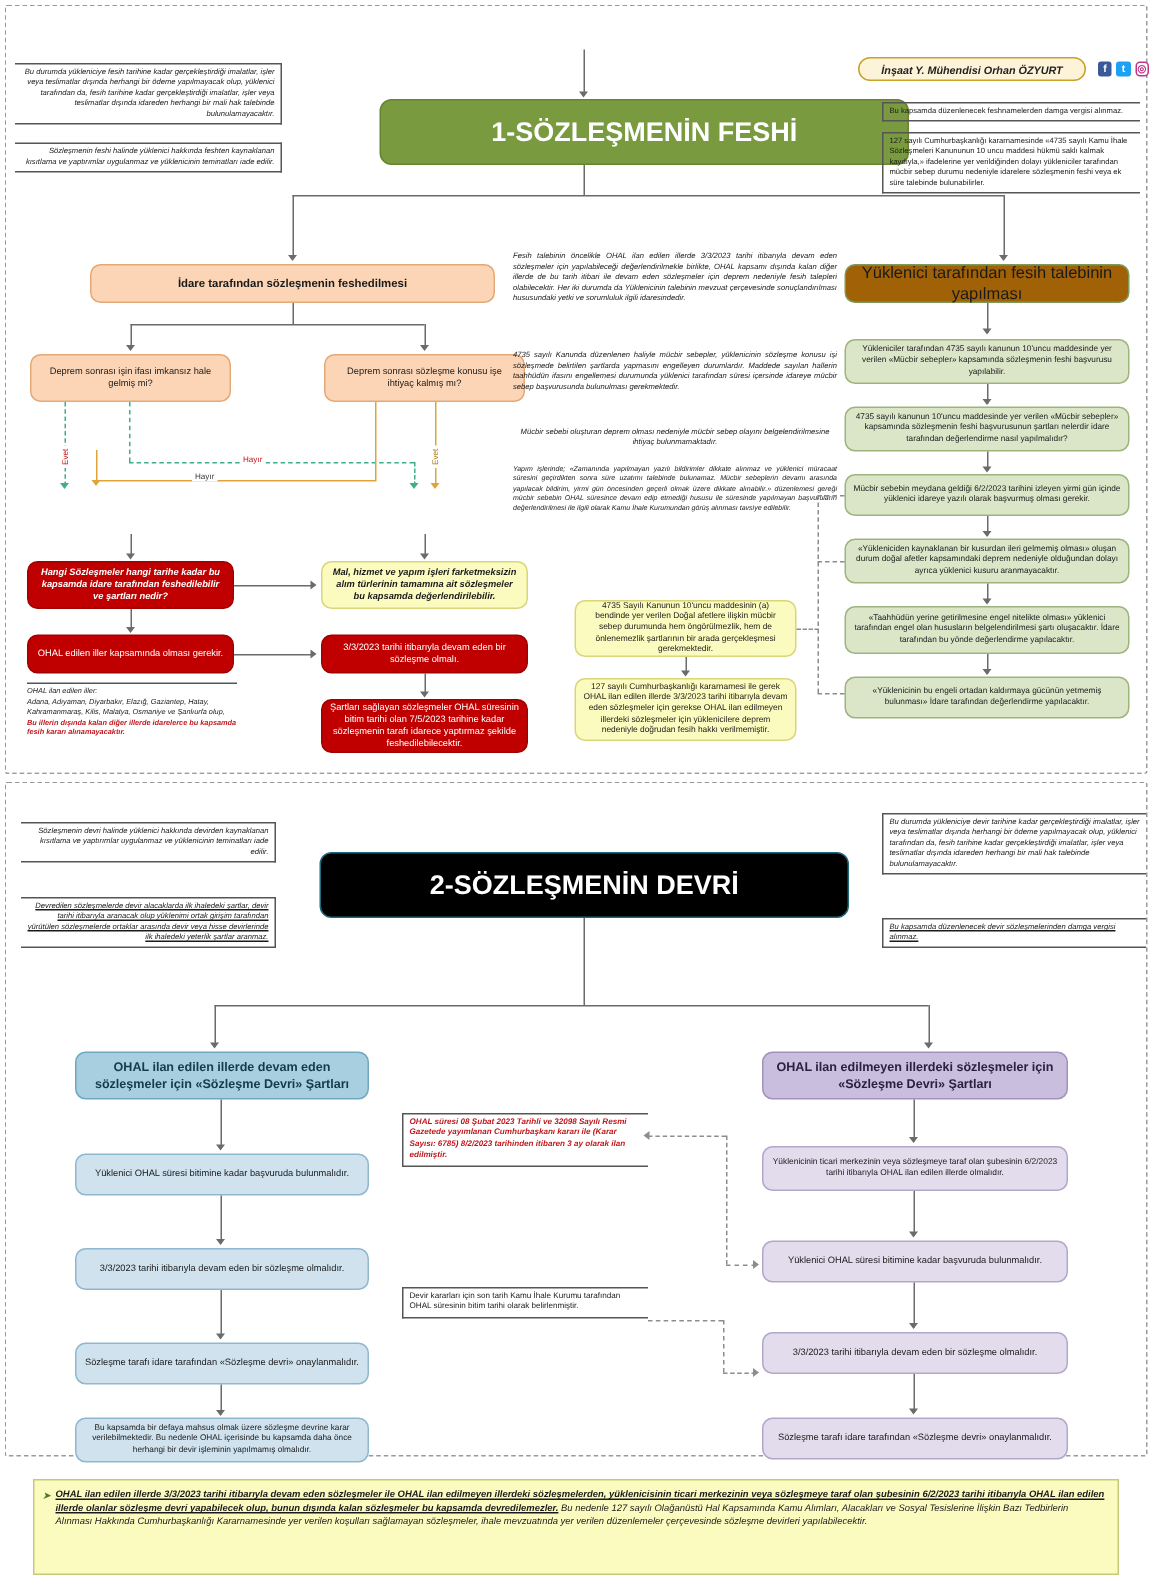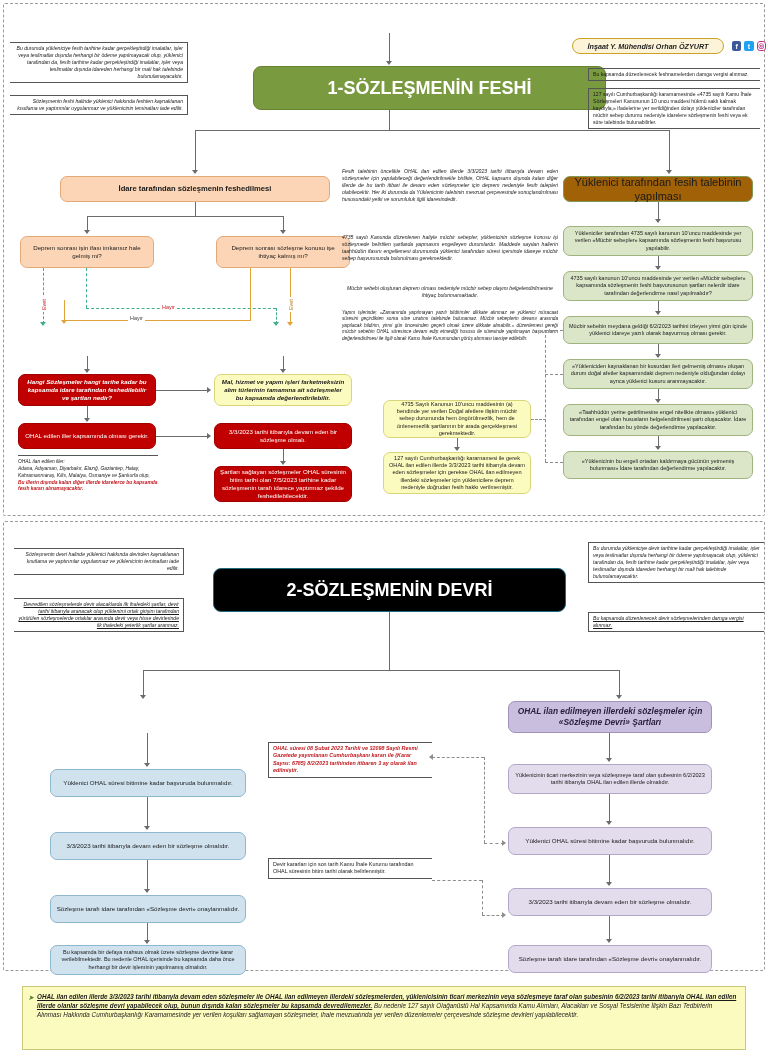--- a/index.html
+++ b/index.html
@@ -80,21 +80,21 @@
   .n-peach-blue{ background:#fbd5b5; border:1.1px solid #e3a977; color:#1f3f8f; font-size:7.2px; font-weight:bold;}
   .n-red{ background:#c00000; border:1.1px solid #a00000; color:#fff; font-size:6.2px;}
   .n-red-i{ background:#c00000; border:1.1px solid #a00000; color:#fff; font-size:6.2px; font-style:italic; font-weight:bold;}
   .n-yellow{ background:#fcfbbf; border:1.1px solid #d9d679; color:#1a1a1a; font-size:6.2px; font-style:italic; font-weight:bold;}
   .n-yellow-p{ background:#fcfbbf; border:1.1px solid #d9d679; color:#1a1a1a; font-size:5.6px;}
   .n-green{ background:#dbe5c8; border:1.1px solid #9fb37e; color:#1a1a1a; font-size:5.5px;}
   .n-green-hd{ background:#a16207; border:1.1px solid #7e9a56; color:#1a1a1a; font-size:11px; font-weight:normal;}
   .n-blue{ background:#cfe2ee; border:1.1px solid #8fb7cf; color:#1a1a1a; font-size:6.2px;}
   .n-blue-hd{ background:#a8cfdf; border:1.1px solid #6ea8c0; color:#143b4a; font-size:8.4px; font-weight:bold;}
   .n-purple{ background:#e2dcec; border:1.1px solid #b3a7c9; color:#1a1a1a; font-size:6.2px;}
-  .n-purple-hd{ background:#c9bedd; border:1.1px solid #a091bd; color:#2a2140; font-size:8.4px; font-weight:bold;font-style:italic;}
+  .n-purple-hd{ background:#c9bedd; border:1.1px solid #a091bd; color:#2a2140; font-size:8.4px; font-weight:bold;}
 
   
   .ln{ position:absolute; background:#6b6b6b; }
   .ln.v{ width:1.1px; }
   .ln.h{ height:1.1px; }
   .arrow-d{ position:absolute; width:0;height:0;
     border-left:3px solid transparent;border-right:3px solid transparent;
     border-top:4px solid #6b6b6b; }
   .arrow-r{ position:absolute; width:0;height:0;
     border-top:3px solid transparent;border-bottom:3px solid transparent;
@@ -275,20 +275,21 @@
   <div class="abs note bracket-l" style="left:588px; top:542px; width:176px; text-align:left;">Bu durumda yükleniciye devir tarihine kadar gerçekleştirdiği imalatlar, işler veya teslimatlar dışında herhangi bir ödeme yapılmayacak olup, yüklenici tarafından da, fesih tarihine kadar gerçekleştirdiği imalatlar, işler veya teslimatlar dışında idareden herhangi bir mali hak talebinde bulunulamayacaktır.</div>
   <div class="abs note bracket-l" style="left:588px; top:612px; width:176px; text-align:left; text-decoration:underline;">Bu kapsamda düzenlenecek devir sözleşmelerinden damga vergisi alınmaz.</div>
 
   <div class="ln v" style="left:389px; top:612px; height:58px;"></div>
   <div class="ln h" style="left:143px; top:670px; width:476px;"></div>
   <div class="ln v" style="left:143px; top:670px; height:28px;"></div>
   <div class="arrow-d" style="left:140px; top:695px;"></div>
   <div class="ln v" style="left:619px; top:670px; height:28px;"></div>
   <div class="arrow-d" style="left:616px; top:695px;"></div>
 
+  <div class="abs node n-blue-hd" style="left:50px; top:701px; width:196px; height:32px;">OHAL ilan edilen illerde devam eden sözleşmeler için «Sözleşme Devri» Şartları</div>
   <div class="ln v" style="left:147px; top:733px; height:33px;"></div>
   <div class="arrow-d" style="left:144px; top:763px;"></div>
 
   <div class="abs node n-blue" style="left:50px; top:769px; width:196px; height:28px;">Yüklenici OHAL süresi bitimine kadar başvuruda bulunmalıdır.</div>
   <div class="ln v" style="left:147px; top:797px; height:32px;"></div>
   <div class="arrow-d" style="left:144px; top:826px;"></div>
 
   <div class="abs node n-blue" style="left:50px; top:832px; width:196px; height:28px;">3/3/2023 tarihi itibarıyla devam eden bir sözleşme olmalıdır.</div>
   <div class="ln v" style="left:147px; top:860px; height:32px;"></div>
   <div class="arrow-d" style="left:144px; top:889px;"></div>

